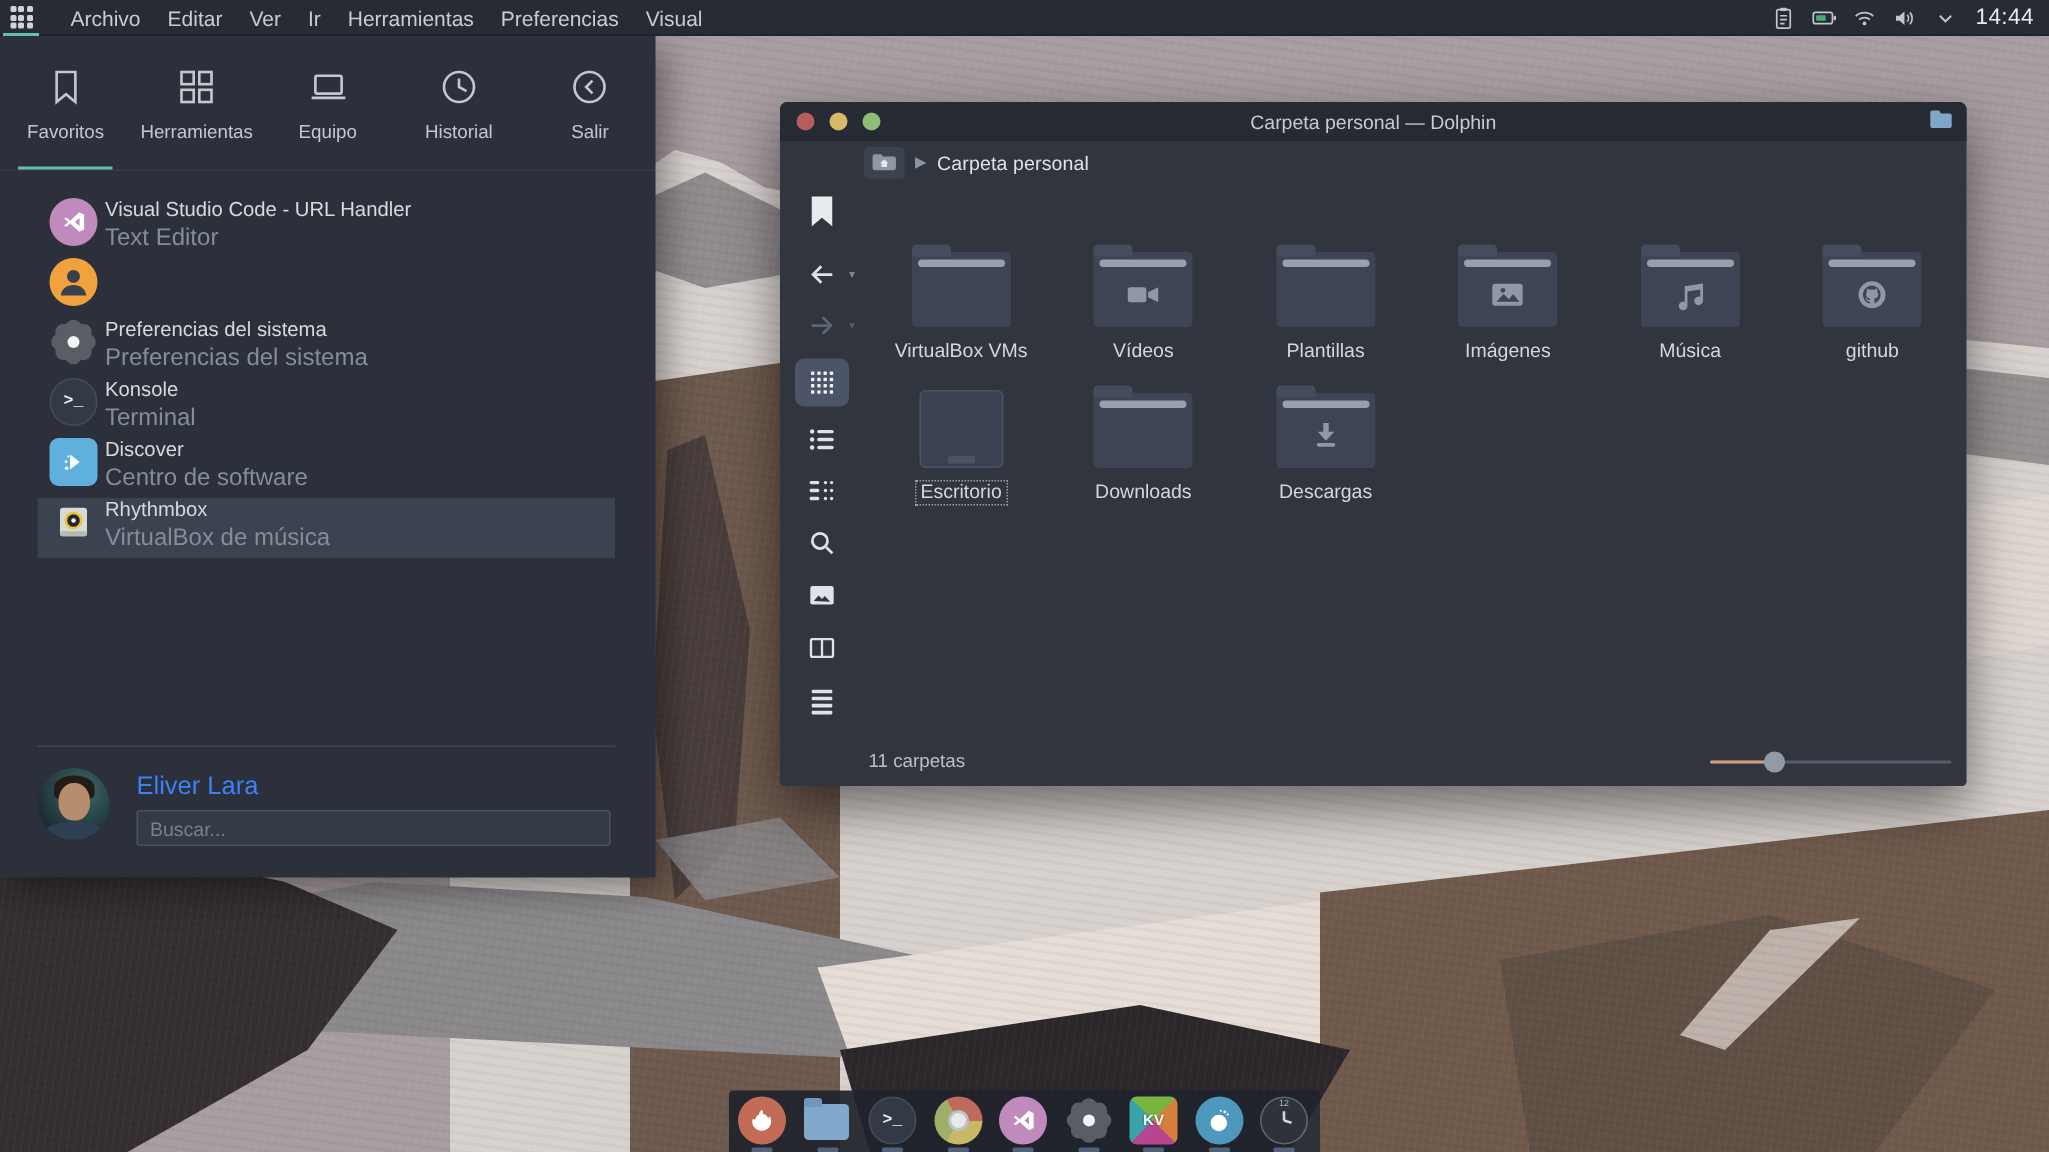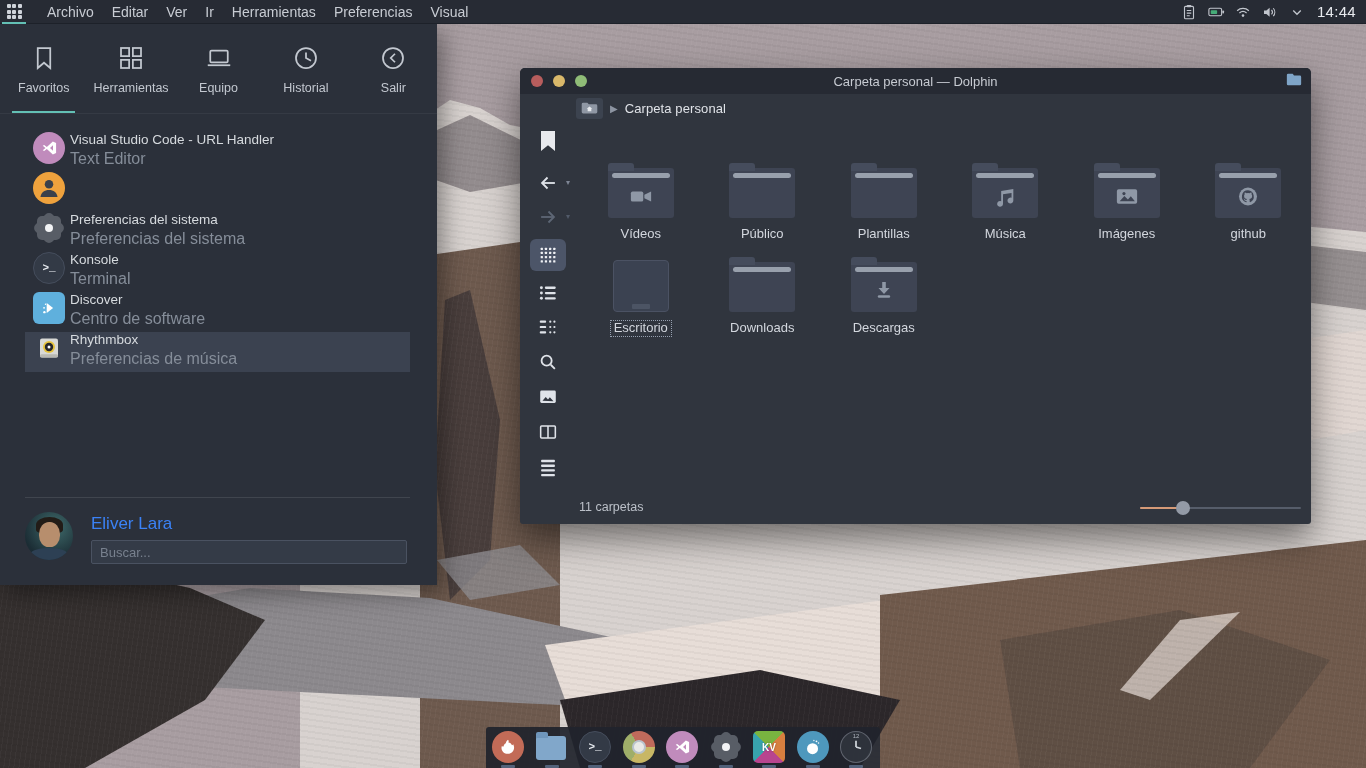--- a/index.html
+++ b/index.html
@@ -321,21 +321,21 @@
           <svg viewBox="0 0 24 24">
             <rect x="3" y="2.5" width="18" height="19" rx="2" fill="#d9d9d5"></rect>
             <rect x="3" y="18.2" width="18" height="3.3" rx="1.5" fill="#b9b9b3"></rect>
             <circle cx="12" cy="11" r="6" fill="#e7c43e"></circle>
             <circle cx="12" cy="11" r="4.2" fill="#26262b"></circle>
             <circle cx="12" cy="11" r="1.5" fill="#fff"></circle>
           </svg>
         </span>
         <span class="app-texts">
           <span class="app-name">Rhythmbox</span>
-          <span class="app-desc">Preferencias de música</span>
+          <span class="app-desc">VirtualBox de música</span>
         </span>
       </div>
     </div>
   <div id="launcher-divider"></div>
   <div id="user-area">
     <span class="avatar">
         <i class="hair"></i>
         <i class="face"></i>
         <i class="shirt"></i>
       </span>
@@ -438,53 +438,53 @@
           <path d="M1 3a2 2 0 0 1 2-2h6l2 2h10a2 2 0 0 1 2 2v9a2 2 0 0 1-2 2H3a2 2 0 0 1-2-2z" fill="#8f97a4"></path>
           <path d="M12 6l4 3.4h-1.4V13h-5.2V9.4H8z" fill="#e7eaee"></path>
         </svg>
     </span>
     <span id="crumb-sep">▶</span>
     <span id="crumb-label">Carpeta personal</span>
   </div>
 
   <div id="folder-grid">
       <div class="tile">
+        <span class="folder"></span>
+        <span class="tile-label">VirtualBox VMs</span>
+      </div>
+      <div class="tile">
         <span class="folder">
           <svg class="glyph" viewBox="0 0 24 24">
             <rect x="3" y="7.5" width="11" height="9" rx="1.5"></rect>
             <path d="M15 10.5l6-3v9l-6-3z"></path>
           </svg>
         </span>
         <span class="tile-label">Vídeos</span>
       </div>
       <div class="tile">
         <span class="folder"></span>
-        <span class="tile-label">Público</span>
-      </div>
-      <div class="tile">
-        <span class="folder"></span>
         <span class="tile-label">Plantillas</span>
-      </div>
-      <div class="tile">
-        <span class="folder">
-          <svg class="glyph" viewBox="0 0 24 24">
-            <path d="M10.2 18.6a2.6 2.6 0 1 1-1.6-2.4V7l10.8-1.7v10.3a2.6 2.6 0 1 1-1.6-2.4V8.9l-7.6 1.2z"></path>
-          </svg>
-        </span>
-        <span class="tile-label">Música</span>
       </div>
       <div class="tile">
         <span class="folder">
           <svg class="glyph" viewBox="0 0 24 24">
             <rect x="3" y="5.5" width="18" height="13" rx="1.6"></rect>
             <path class="cut" d="M5.5 16.2l4.2-4.7 3.1 3.1 2.6-2.9 3.6 4.5z"></path>
             <circle class="cut" cx="9.3" cy="9.4" r="1.4"></circle>
           </svg>
         </span>
         <span class="tile-label">Imágenes</span>
+      </div>
+      <div class="tile">
+        <span class="folder">
+          <svg class="glyph" viewBox="0 0 24 24">
+            <path d="M10.2 18.6a2.6 2.6 0 1 1-1.6-2.4V7l10.8-1.7v10.3a2.6 2.6 0 1 1-1.6-2.4V8.9l-7.6 1.2z"></path>
+          </svg>
+        </span>
+        <span class="tile-label">Música</span>
       </div>
       <div class="tile">
         <span class="folder">
           <svg class="glyph" viewBox="0 0 24 24">
             <circle cx="12" cy="12" r="8"></circle>
             <path class="cut" d="M12 6.5a5.5 5.5 0 0 0-1.7 10.7c.3 0 .4-.1.4-.3v-1c-1.6.3-1.9-.8-1.9-.8-.2-.6-.6-.8-.6-.8-.5-.4 0-.4 0-.4.6 0 .9.6.9.6.5.9 1.3.6 1.6.5 0-.4.2-.6.4-.8-1.3-.1-2.6-.6-2.6-2.7 0-.6.2-1.1.6-1.5-.1-.2-.3-.8.1-1.5 0 0 .5-.2 1.5.6a5.3 5.3 0 0 1 2.8 0c1-.8 1.5-.6 1.5-.6.4.7.2 1.3.1 1.5.4.4.6.9.6 1.5 0 2.1-1.3 2.6-2.6 2.7.2.2.4.5.4 1v1.5c0 .2.1.3.4.3A5.5 5.5 0 0 0 12 6.5z"></path>
           </svg>
         </span>
         <span class="tile-label">github</span>
       </div>

